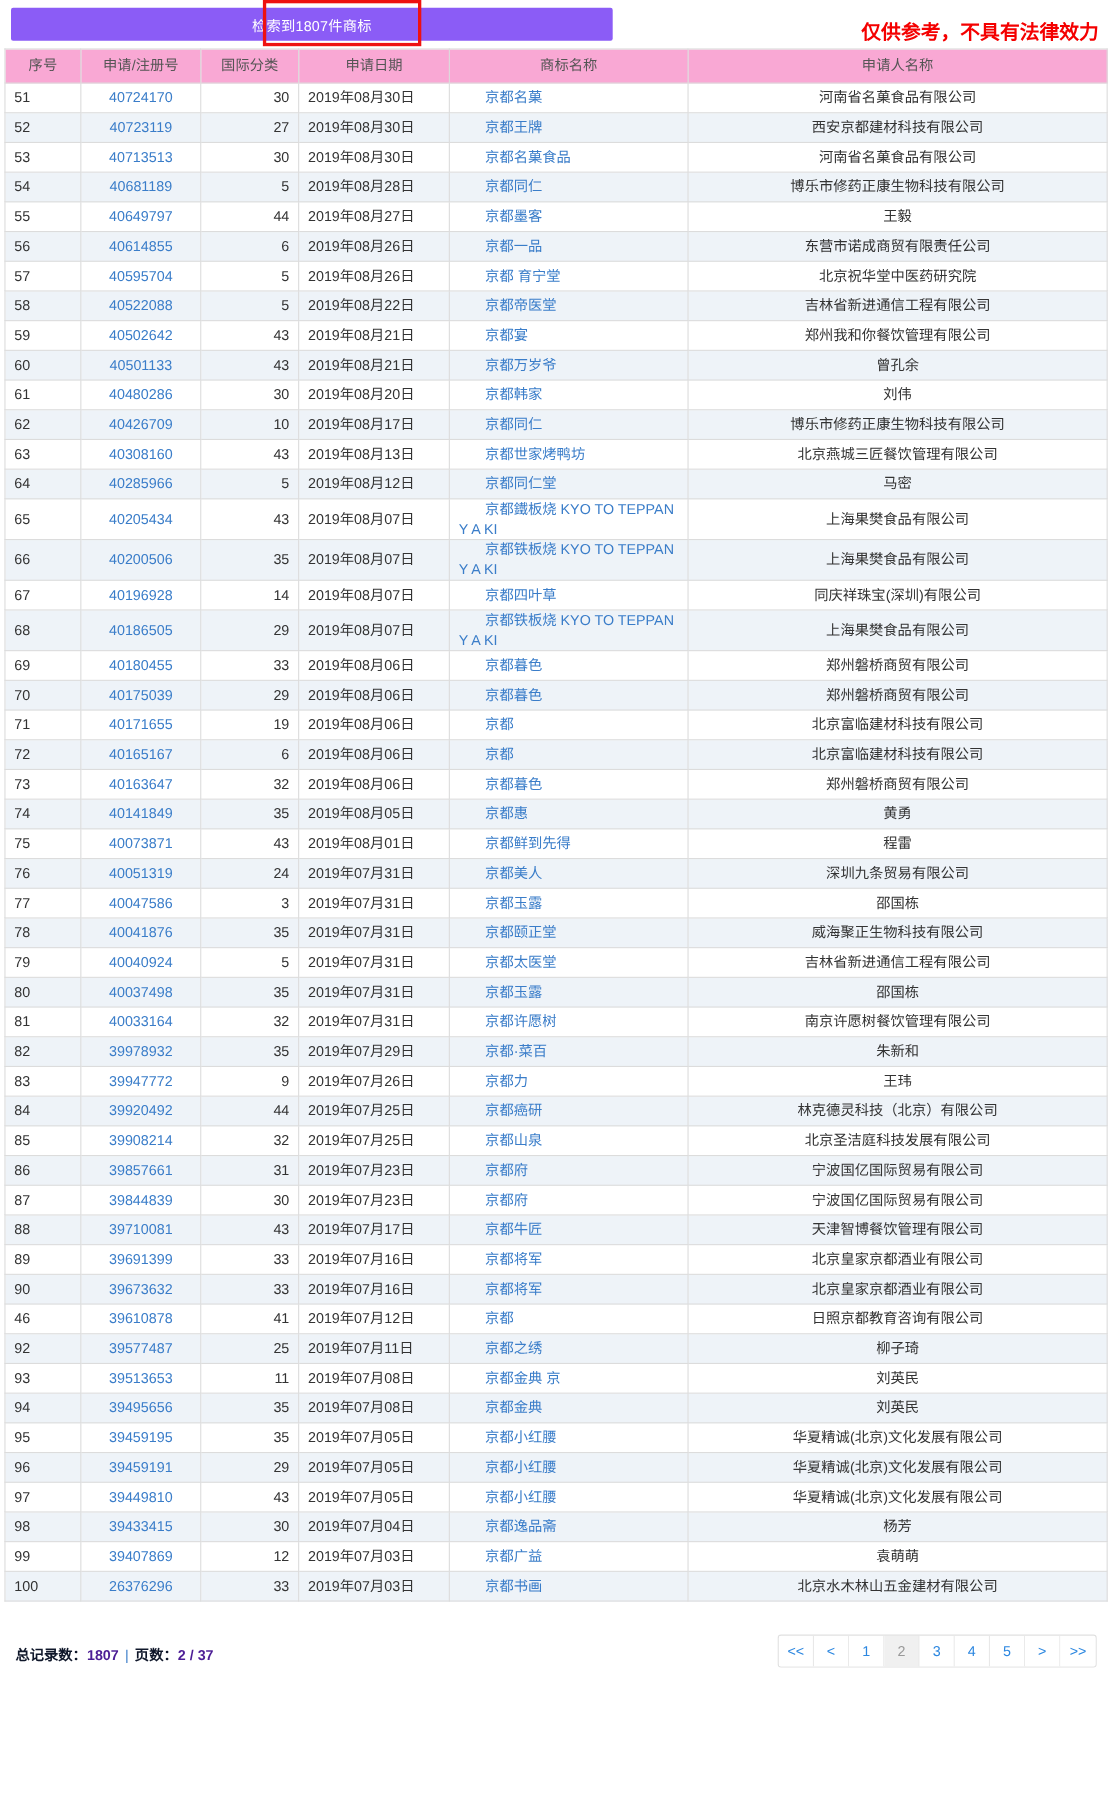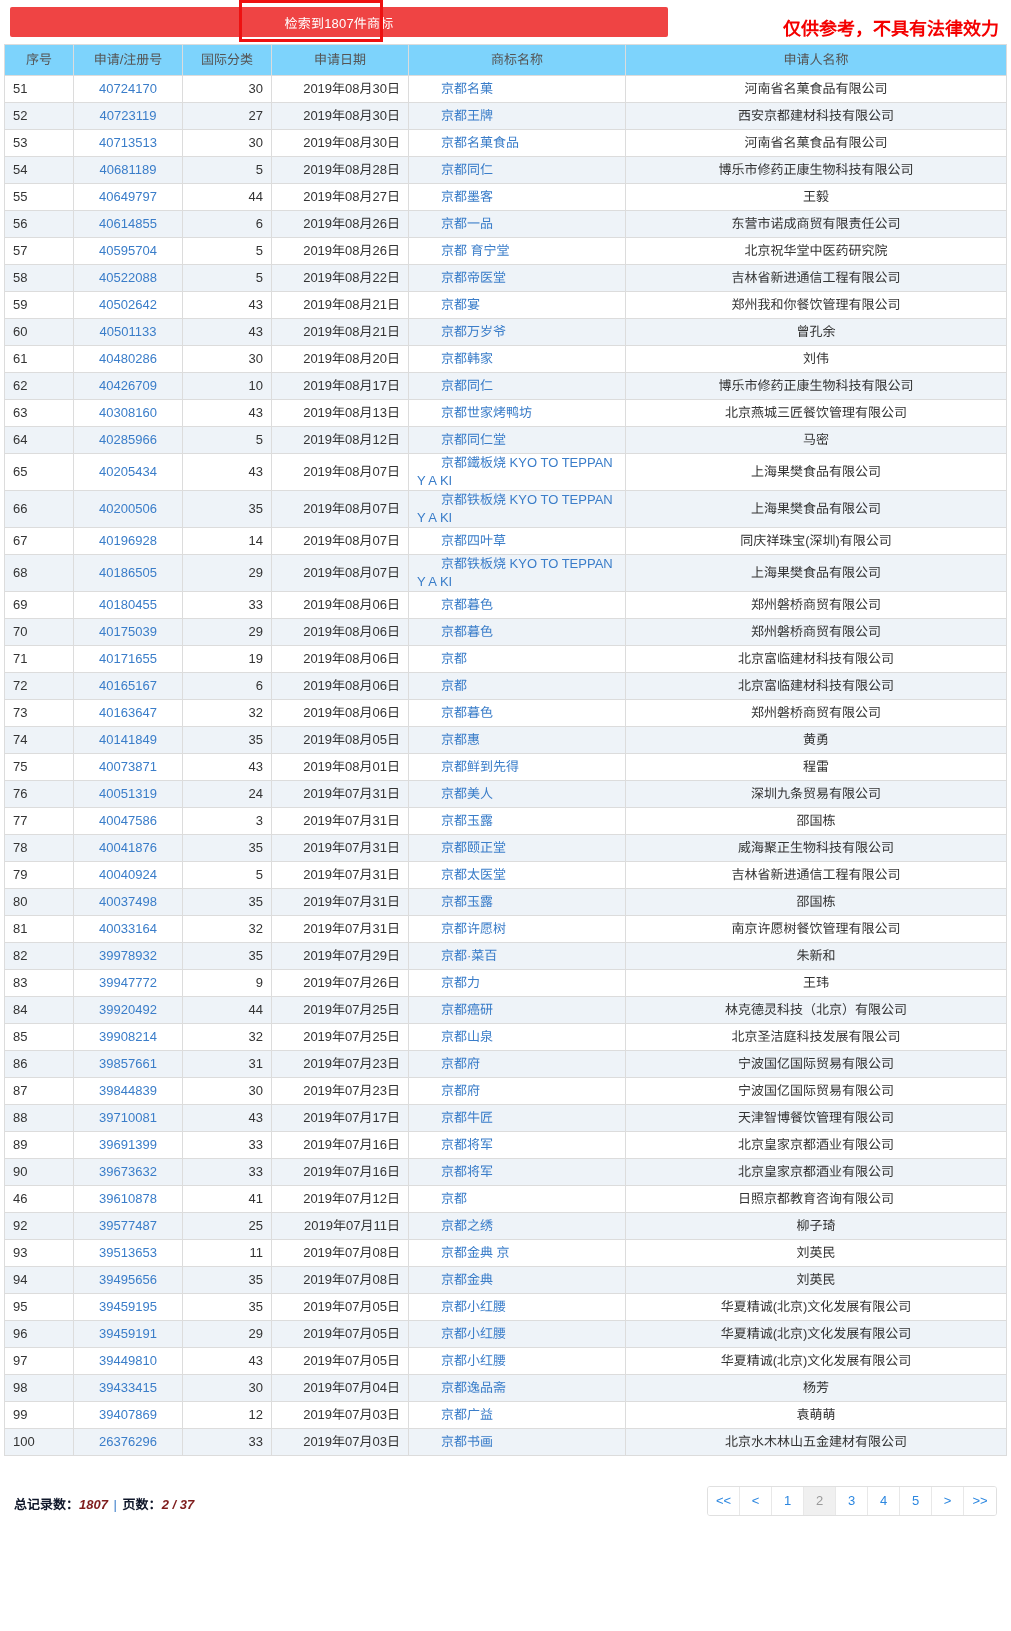--- a/index.html
+++ b/index.html
@@ -24,23 +24,23 @@
   
   .topbar {
     position: relative;
     height: 44px;
     box-sizing: border-box;
     padding: 7px 10px 0 10px;
     display: flex;
     align-items: flex-start;
   }
   .banner {
-    width: 658px;
+    width: 547px;
     height: 30px;
-    background: #ef4444;
+    background: #8b5cf6;
     color: #ffffff;
     font-size: 13px;
     display: flex;
     align-items: center;
     justify-content: center;
     border-radius: 2px;
     letter-spacing: 0.2px;
   }
   .banner-text {
     display: inline-block;
@@ -75,38 +75,38 @@
   table.results th,
   table.results td {
     border: 1px solid #dcdcdc;
     padding: 0 8px;
     font-size: 13px;
     line-height: 18px;
     vertical-align: middle;
     word-break: break-word;
   }
   table.results thead th {
-    background: #7dd3fc;
+    background: #f9a8d4;
     color: #555555;
     font-weight: normal;
     height: 30px;
     text-align: center;
     border-top: 1px solid #dcdcdc;
     border-bottom: 1px solid #dcdcdc;
   }
   table.results tbody td {
     height: 26px;
   }
   tbody tr.odd td  { background: #ffffff; }
   tbody tr.even td { background: #eef3f8; }
 
   .c-seq   { width: 52px;  }
   .c-regno { width: 92px;  text-align: center; }
   .c-cls   { width: 72px;  padding-left: 12px; text-align: right; }
-  .c-date  { width: 120px; text-align: right; }
+  .c-date  { width: 120px; text-align: left; }
   .c-name  { width: 200px; text-align: left; }
   .c-appl  { width: auto;  text-align: center; }
 
   td.c-regno a, td.c-name span.tm {
     color: #3a7dc9;
     text-decoration: none;
   }
   td.c-name span.tm { cursor: pointer; margin-left: 24px; }
 
   
@@ -118,21 +118,21 @@
   .totals {
     position: absolute;
     left: 10px;
     top: 38px;
     font-size: 13px;
     font-weight: bold;
     color: #3a7dc9;
     white-space: nowrap;
   }
   .totals .lbl { color: #0f172a; }
-  .totals .val { color: #7f1d1d; font-style: italic; }
+  .totals .val { color: #4c1d95; }
   .totals .sep { color: #3a7dc9; font-weight: normal; padding: 0 2px; }
 
   .pager {
     position: absolute;
     right: 10px;
     top: 30px;
     display: flex;
     border: 1px solid #e0e0e0;
     border-radius: 3px;
     overflow: hidden;

